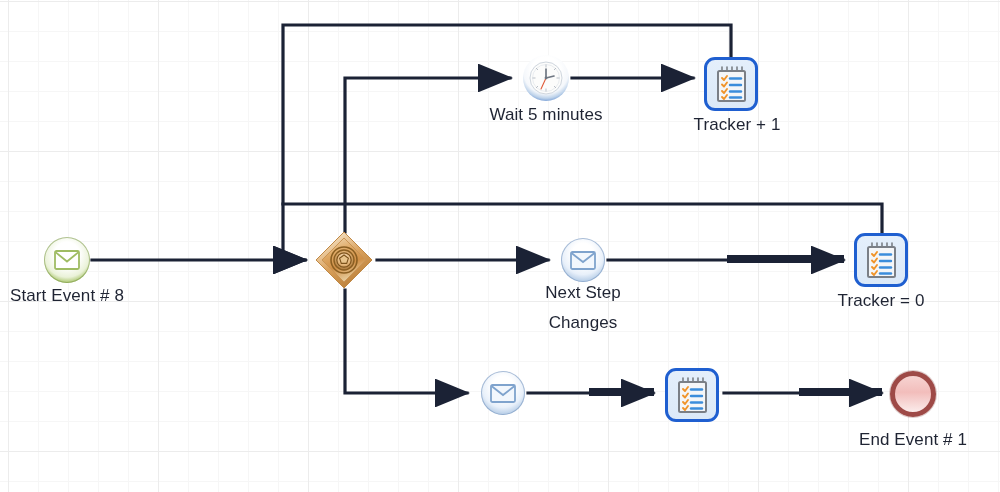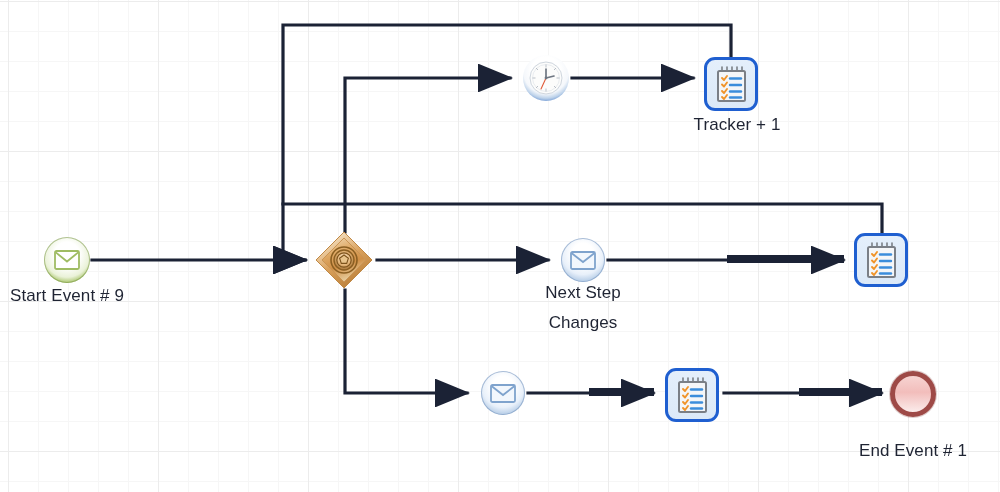--- a/index.html
+++ b/index.html
@@ -136,21 +136,21 @@
       <path d="M 803 392 L 878 392" stroke-width="8"></path>
     </g>
   </svg>
 
   <div class="node ev-start" style="left:67px; top:260px;">
     <svg width="26" height="20" viewBox="0 0 26 20">
       <rect x="1" y="1" width="24" height="18" rx="1.5" fill="#ffffff" stroke="#9fbc63" stroke-width="1.8"></rect>
       <path d="M1.8 2.4 L13 11.5 L24.2 2.4" fill="none" stroke="#9fbc63" stroke-width="1.8"></path>
     </svg>
   </div>
-  <div class="label" style="left:67px; top:281px;">Start Event # 9</div>
+  <div class="label" style="left:67px; top:281px;">Start Event # 8</div>
 
   <div class="node gw" style="left:344px; top:260px;">
     <svg width="58" height="58" viewBox="0 0 58 58">
       <polygon points="29,1 57,29 29,57 1,29" fill="url(#gwgrad2)" stroke="#c08844" stroke-width="1"></polygon>
       <polygon points="29,7 51,29 29,51 7,29" fill="url(#gwgrad)" stroke="#c99455" stroke-width="1"></polygon>
       <circle cx="29" cy="29" r="13" fill="none" stroke="#8b5f22" stroke-width="1.6"></circle>
       <circle cx="29" cy="29" r="10" fill="url(#gwcore)" stroke="#8b5f22" stroke-width="1.4"></circle>
       <circle cx="29" cy="29" r="7.2" fill="none" stroke="#7d531c" stroke-width="1.2"></circle>
       <polygon points="29,24 33.4,27.2 31.7,32.4 26.3,32.4 24.6,27.2" fill="#e8c48c" stroke="#7d531c" stroke-width="1.1"></polygon>
     </svg>
@@ -169,20 +169,21 @@
         <line x1="26" y1="26" x2="28" y2="28"></line>
         <line x1="28" y1="8" x2="26" y2="10"></line>
         <line x1="10" y1="26" x2="8" y2="28"></line>
       </g>
       <line x1="18" y1="18" x2="18" y2="9" stroke="#6f7782" stroke-width="1.7" stroke-linecap="round"></line>
       <line x1="18" y1="18" x2="26" y2="16" stroke="#6f7782" stroke-width="1.7" stroke-linecap="round"></line>
       <line x1="18" y1="18" x2="13" y2="29" stroke="#e05a38" stroke-width="1.1" stroke-linecap="round"></line>
       <circle cx="18" cy="18" r="1.4" fill="#6f7782"></circle>
     </svg>
   </div>
+  <div class="label" style="left:546px; top:100px;">Wait 5 minutes</div>
 
   <div class="node task-tracker" style="left:731px; top:84px;">
     <svg width="34" height="38" viewBox="0 0 34 38">
       <g stroke="#7a7f86" stroke-width="1.6" stroke-linecap="round">
         <line x1="8" y1="2" x2="8" y2="7"></line>
         <line x1="13" y1="2" x2="13" y2="7"></line>
         <line x1="18" y1="2" x2="18" y2="7"></line>
         <line x1="23" y1="2" x2="23" y2="7"></line>
         <line x1="28" y1="2" x2="28" y2="7"></line>
       </g>
@@ -229,20 +230,21 @@
         <path d="M8 32 l2 2 l3 -4"></path>
       </g>
       <g stroke="#3b8ddb" stroke-width="2.4" stroke-linecap="round">
         <line x1="16" y1="13.5" x2="27" y2="13.5"></line>
         <line x1="16" y1="20" x2="27" y2="20"></line>
         <line x1="16" y1="26.5" x2="27" y2="26.5"></line>
         <line x1="16" y1="32.5" x2="27" y2="32.5"></line>
       </g>
     </svg>
   </div>
+  <div class="label" style="left:881px; top:286px;">Tracker = 0</div>
 
   <div class="node ev-msg" style="left:503px; top:393px;">
     <svg width="26" height="19" viewBox="0 0 26 19">
       <rect x="1" y="1" width="24" height="17" rx="1.5" fill="#f2f7fd" stroke="#7fa3cd" stroke-width="1.8"></rect>
       <path d="M1.8 2.3 L13 11 L24.2 2.3" fill="none" stroke="#7fa3cd" stroke-width="1.8"></path>
     </svg>
   </div>
 
   <div class="node task-tracker" style="left:692px; top:395px;">
     <svg width="34" height="38" viewBox="0 0 34 38">
@@ -263,15 +265,15 @@
       <g stroke="#3b8ddb" stroke-width="2.4" stroke-linecap="round">
         <line x1="16" y1="13.5" x2="27" y2="13.5"></line>
         <line x1="16" y1="20" x2="27" y2="20"></line>
         <line x1="16" y1="26.5" x2="27" y2="26.5"></line>
         <line x1="16" y1="32.5" x2="27" y2="32.5"></line>
       </g>
     </svg>
   </div>
 
   <div class="node ev-end" style="left:913px; top:394px;"></div>
-  <div class="label" style="left:913px; top:436px;">End Event # 1</div>
+  <div class="label" style="left:913px; top:425px;">End Event # 1</div>
 
 </div>
 
 </body></html>

